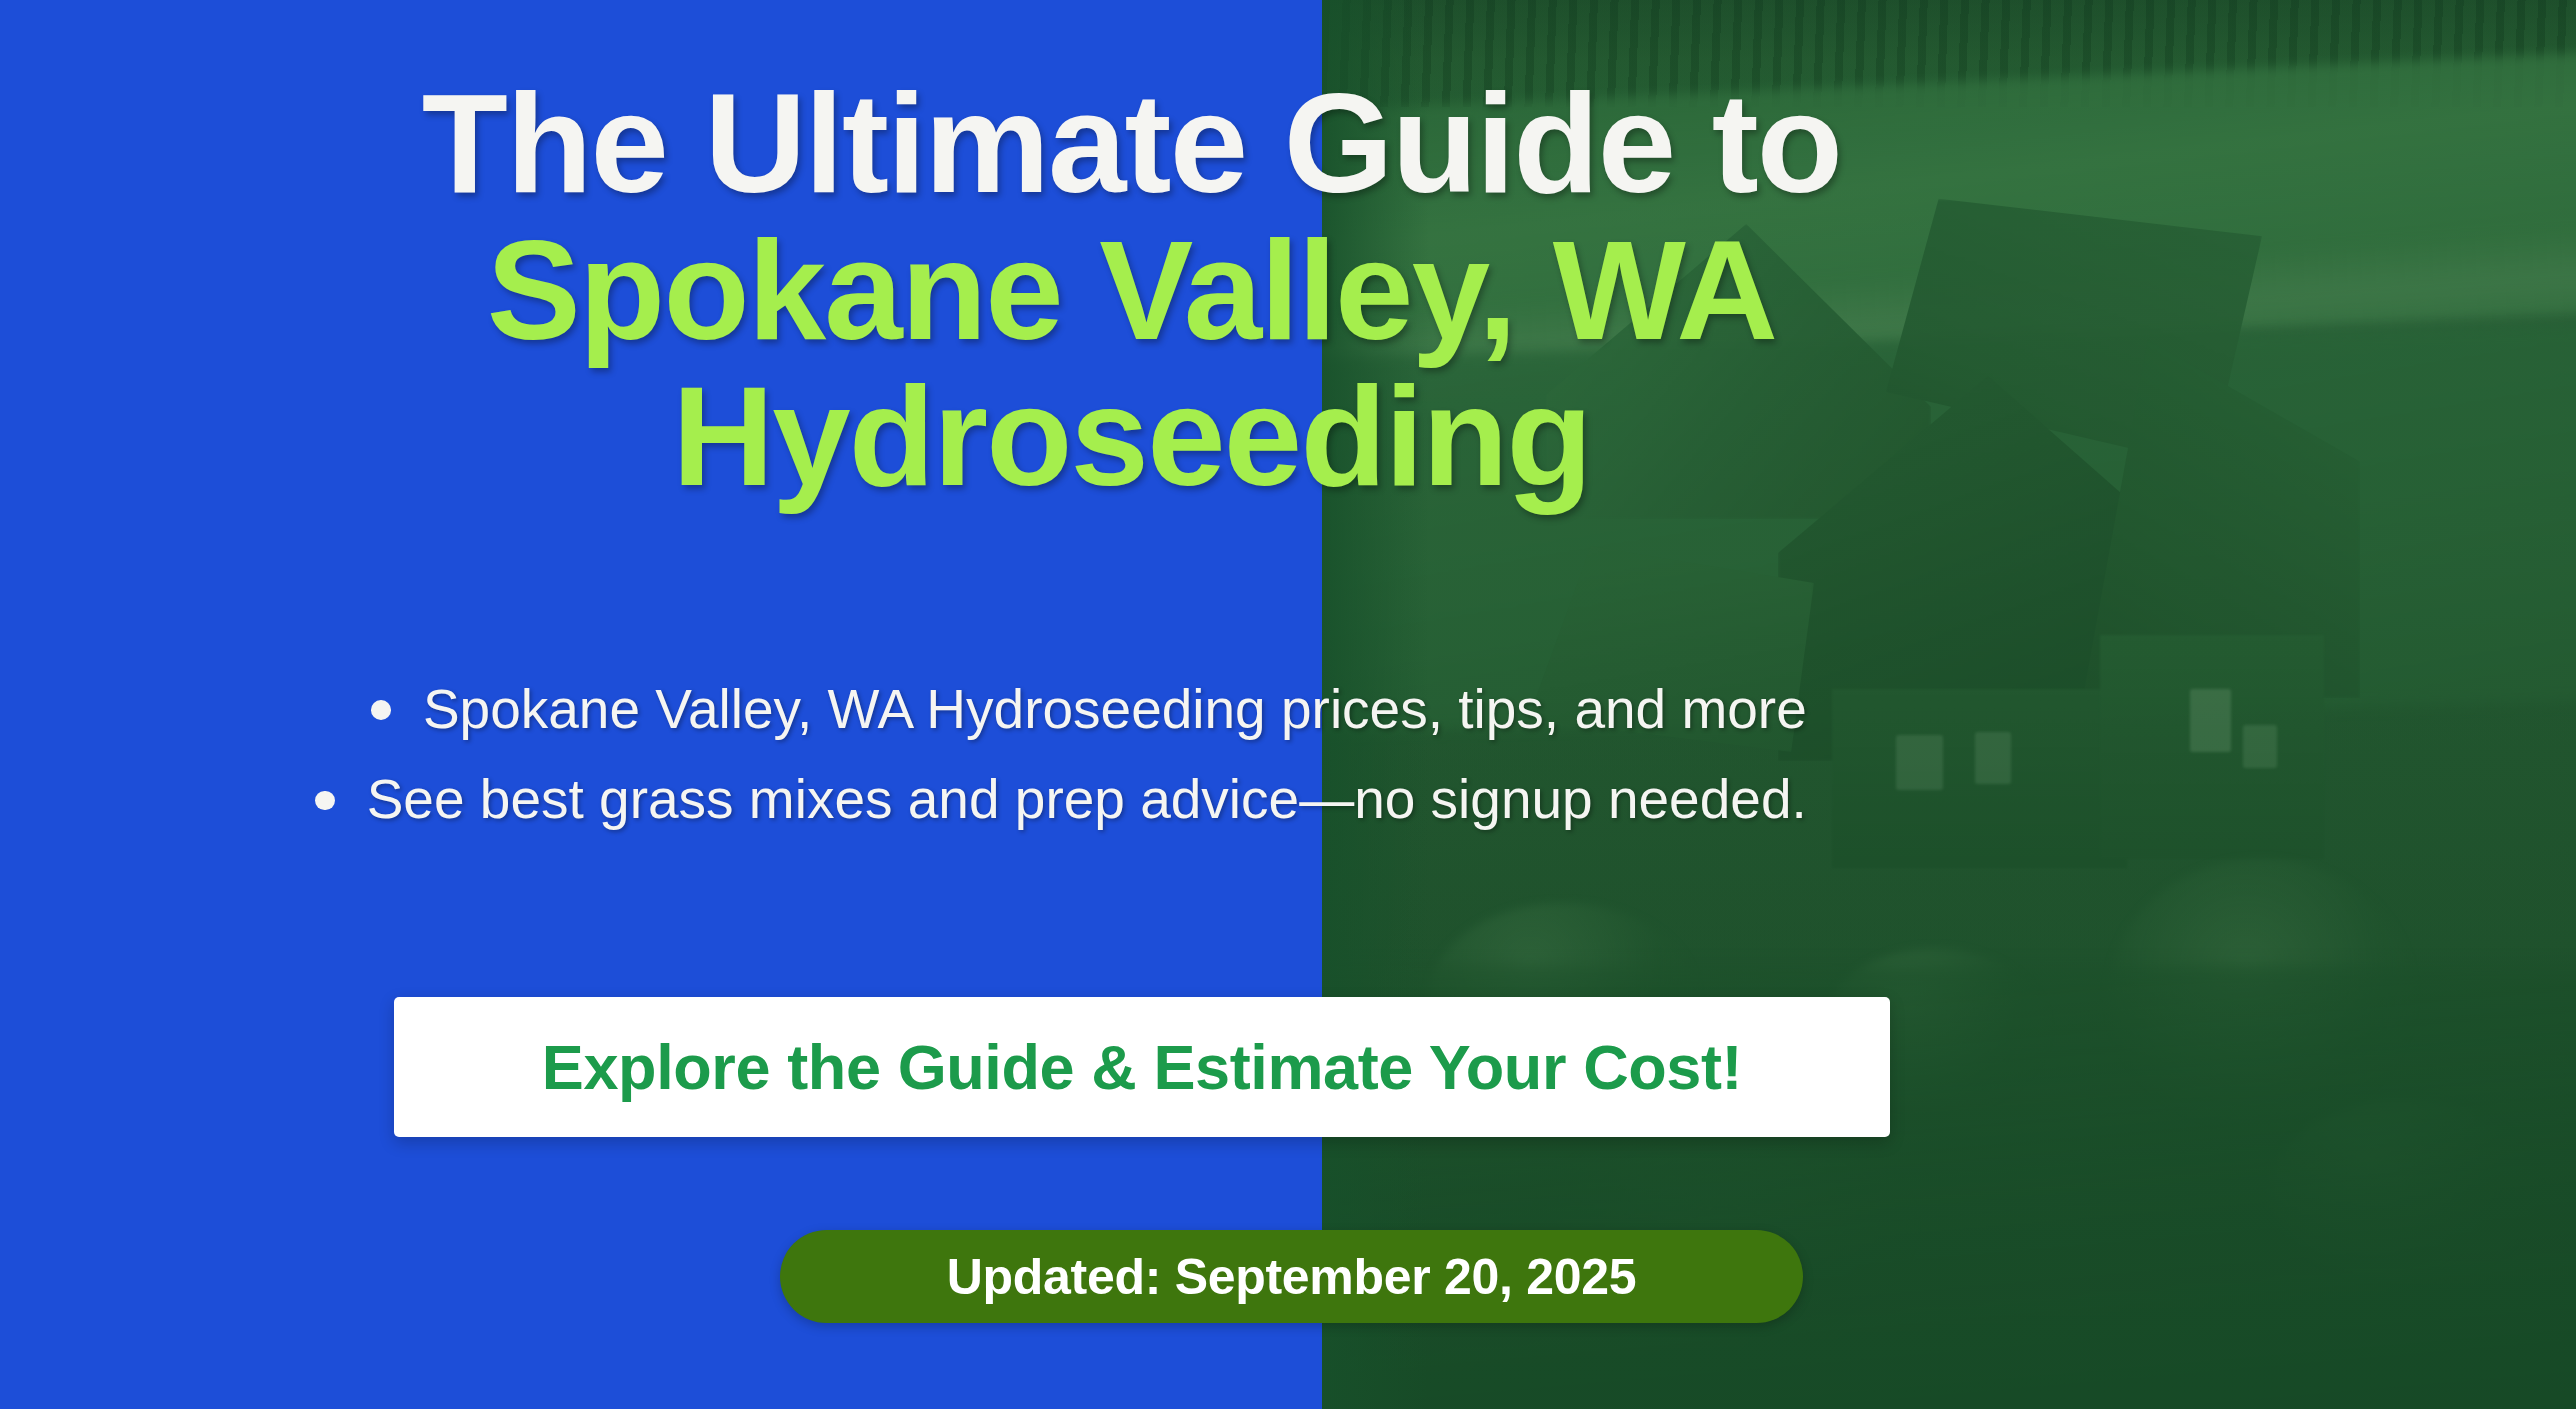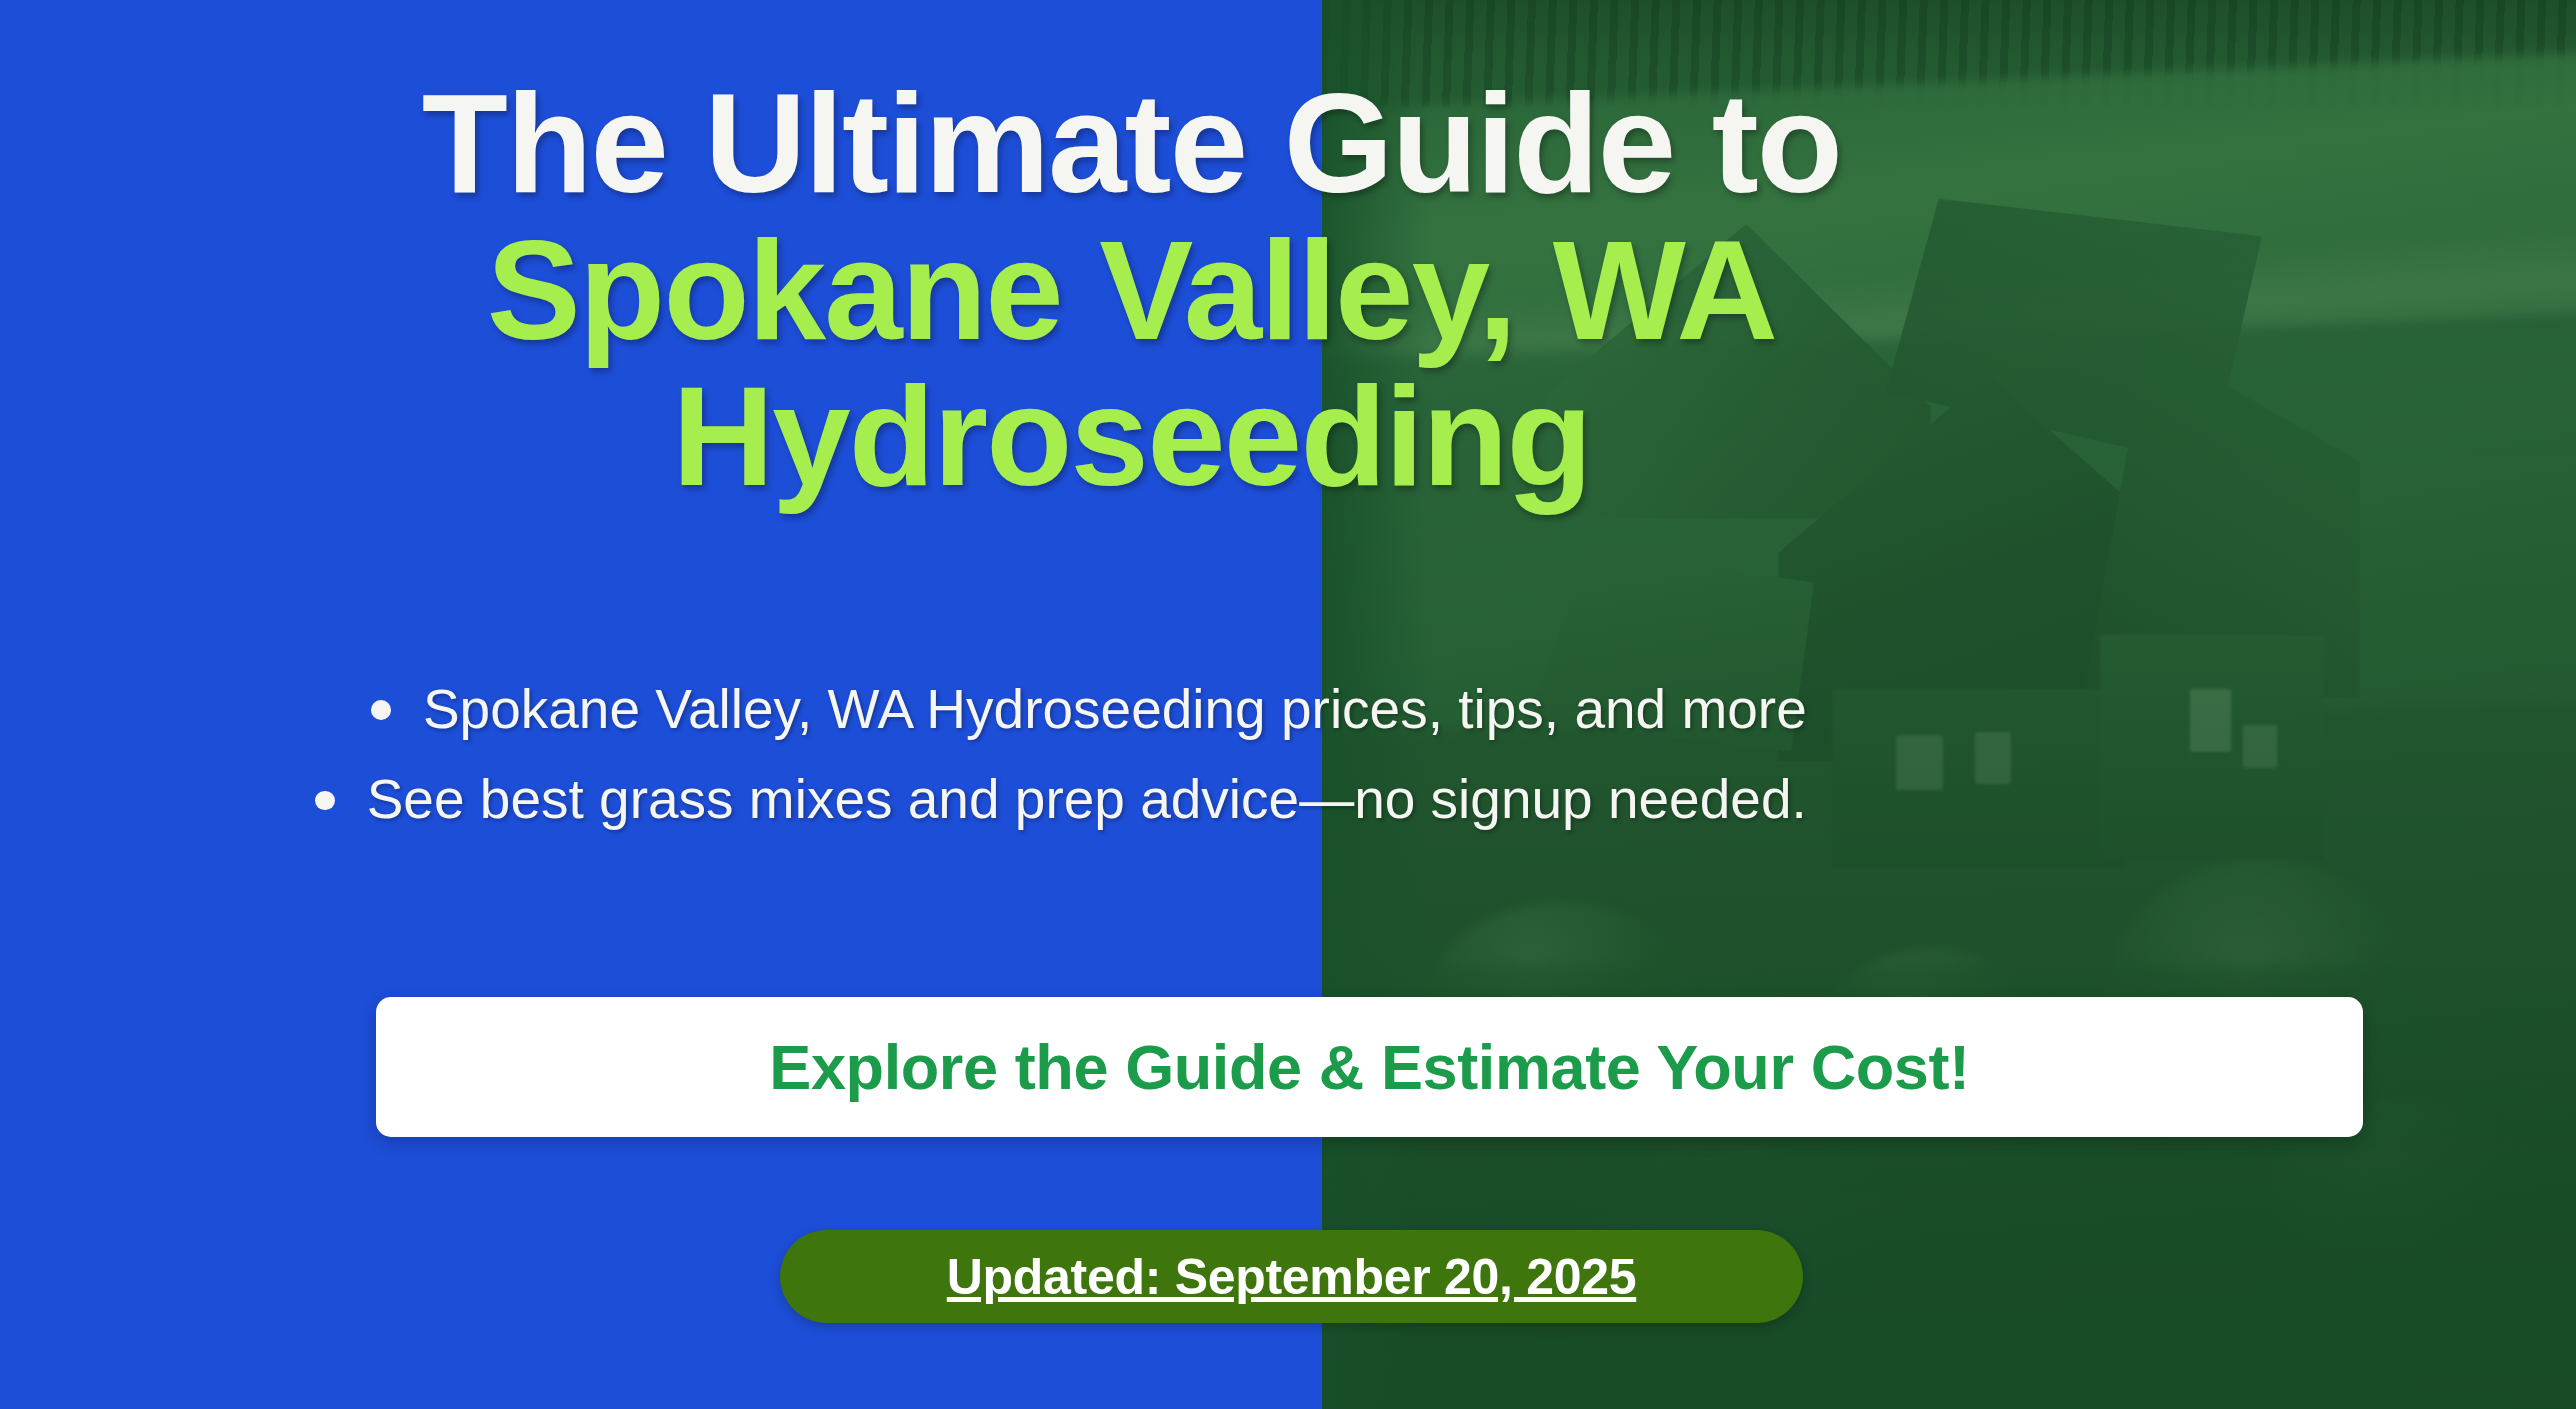--- a/index.html
+++ b/index.html
@@ -217,26 +217,26 @@
     color: #F5F5F2;
     font-size: 55px;
     line-height: 1.06;
     font-weight: 400;
     text-shadow: 1.8px 1.8px 4.5px rgba(0,0,0,.32);
     white-space: nowrap;
   }
 
   .cta-button {
     position: absolute;
-    left: 376px;
+    left: 394px;
     top: 997px;
-    width: 1987px;
+    width: 1496px;
     height: 140px;
     background: #FFFFFF;
-    border-radius: 15px;
+    border-radius: 5px;
     display: flex;
     align-items: center;
     justify-content: center;
     box-shadow: 0 5.4px 16px rgba(0,0,0,.20);
     cursor: pointer;
     box-sizing: border-box;
   }
   .cta-label {
     color: #1C9B4B;
     font-size: 63px;
@@ -258,21 +258,20 @@
     justify-content: center;
     box-shadow: 0 3.6px 10.7px rgba(0,0,0,.22);
     box-sizing: border-box;
   }
   .updated-label {
     color: #FFFFFF;
     font-size: 50px;
     font-weight: 700;
     white-space: nowrap;
     letter-spacing: -0.3px;
-    text-decoration: underline;
   }
 </style>
 </head>
 <body>
 
 <div class="stage">
 
   <div class="photo-layer">
     <div class="photo-base"></div>
     <div class="ph-treeline"></div>

